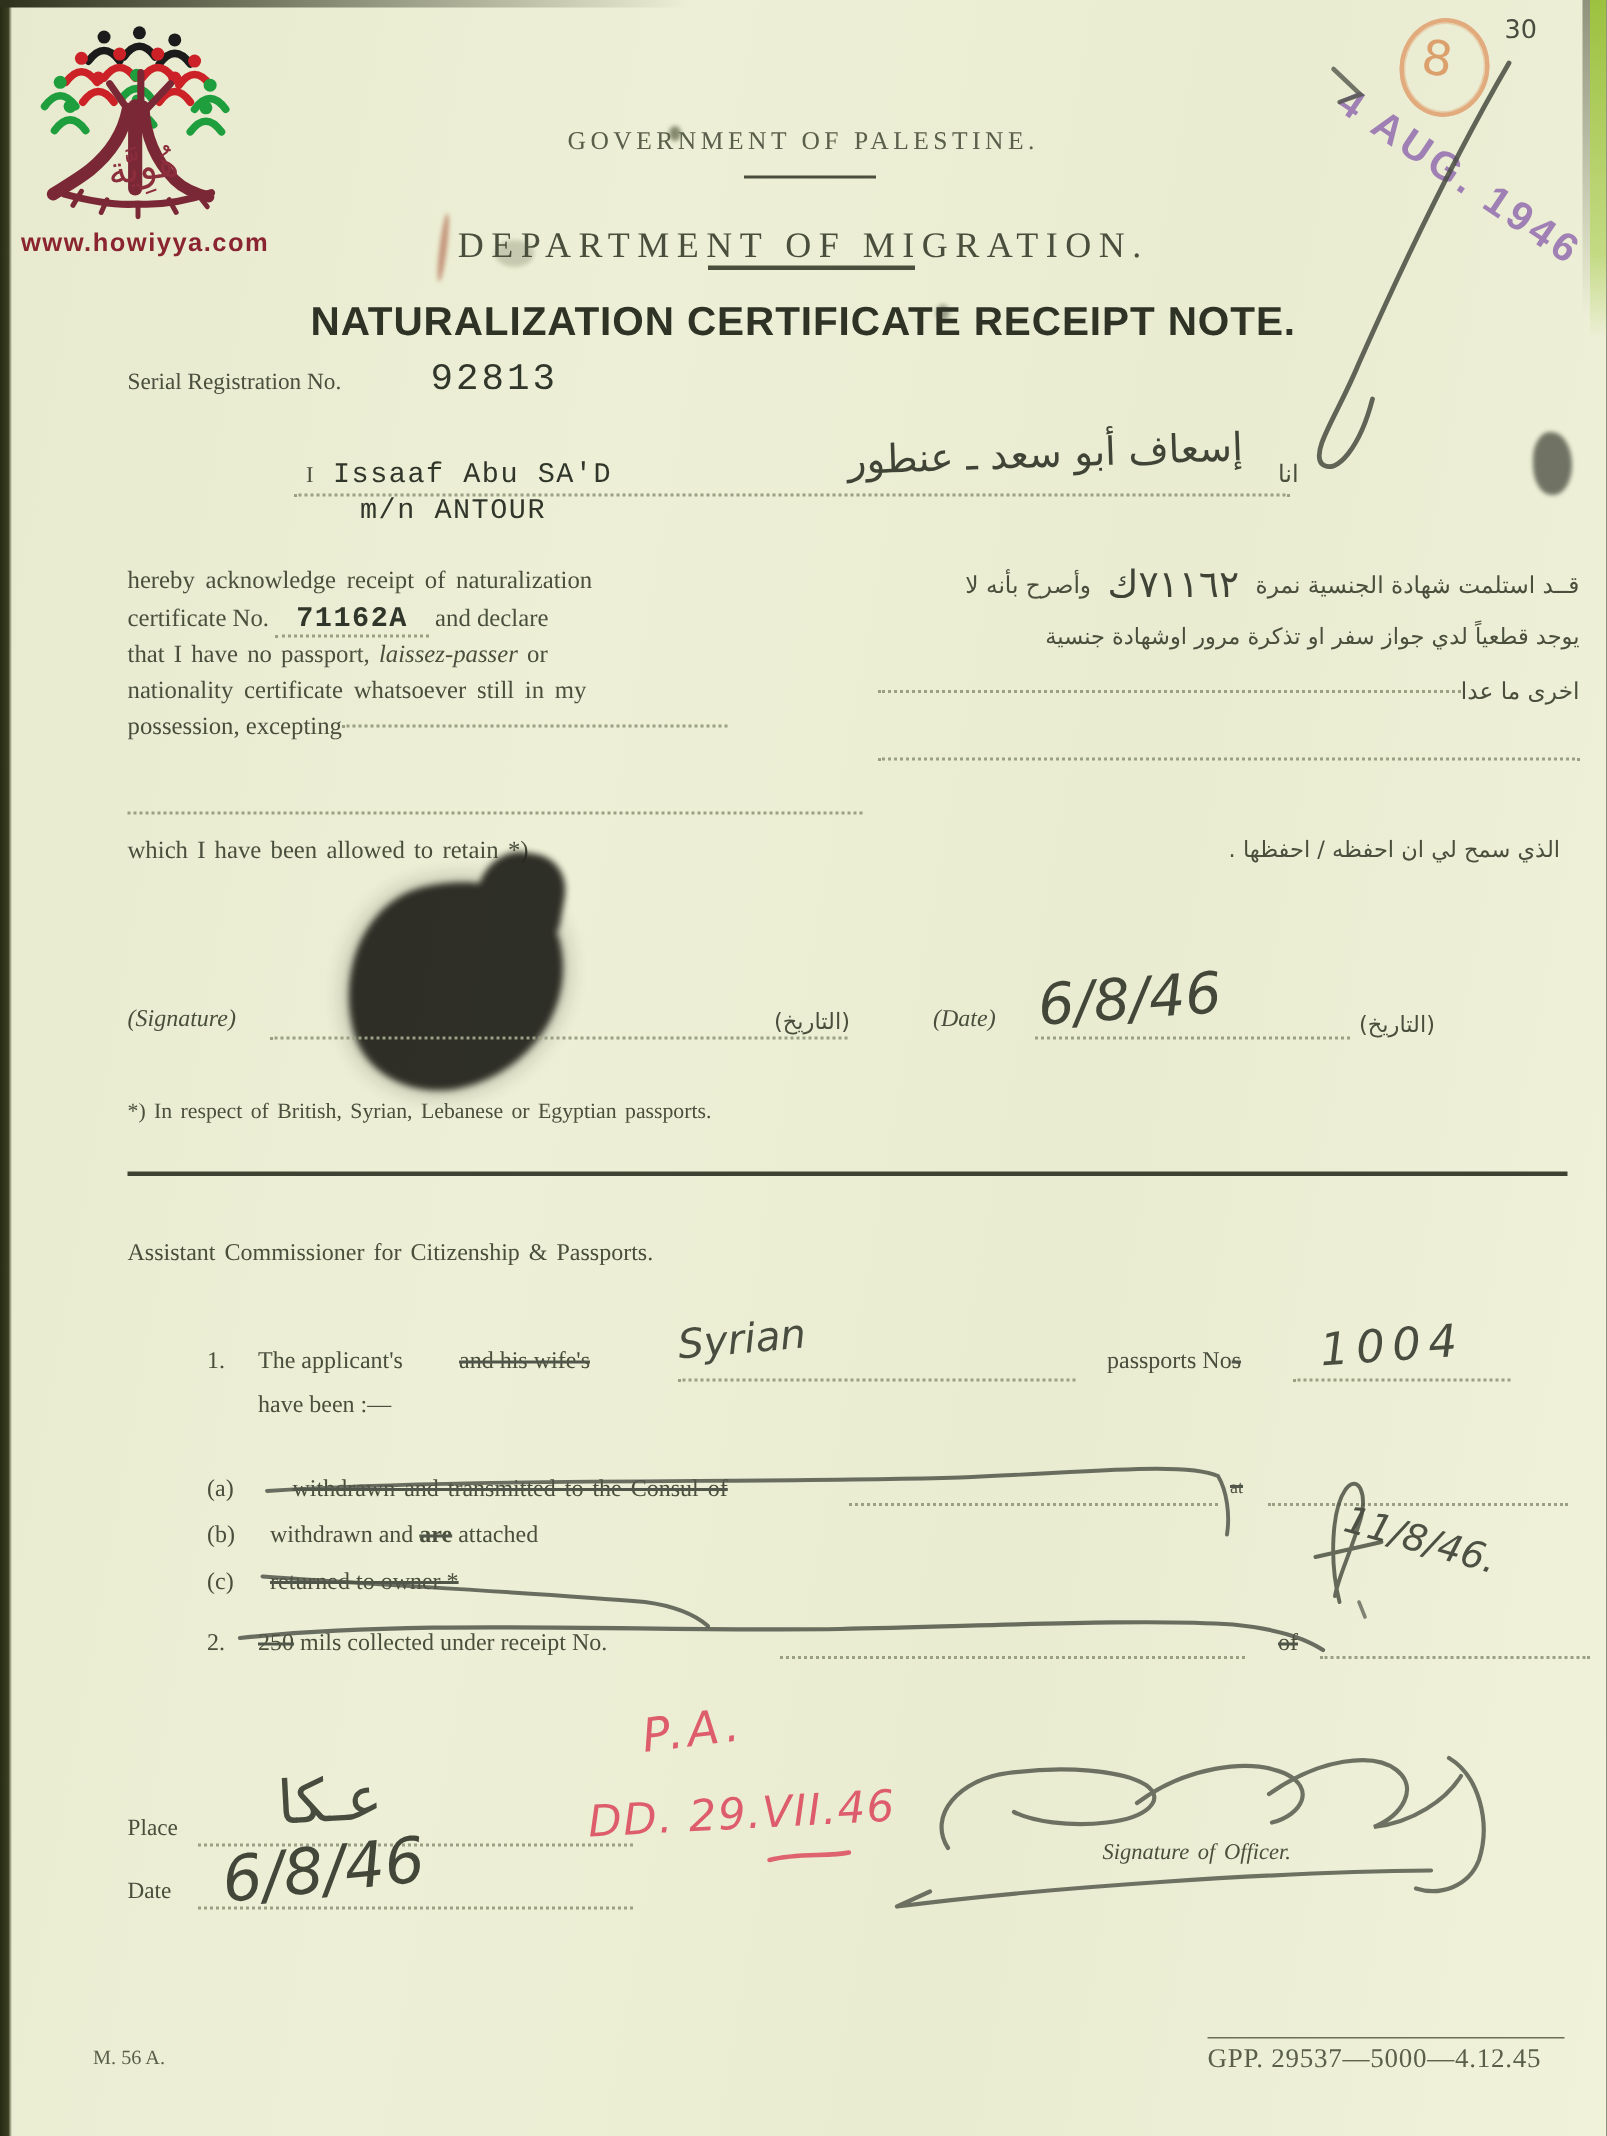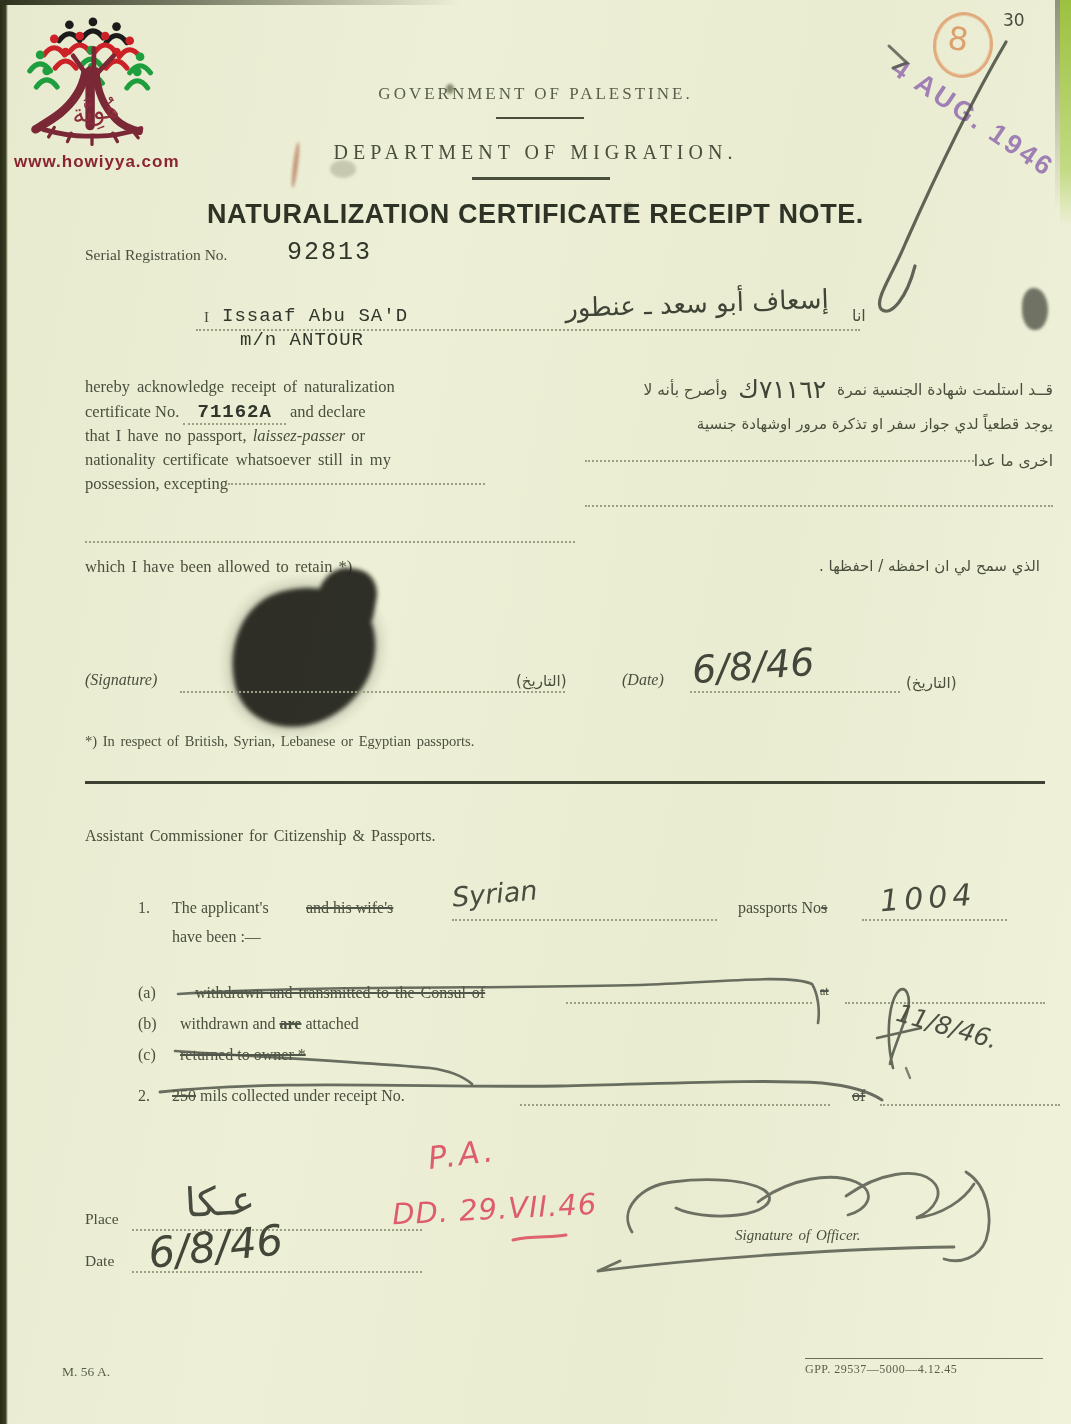--- a/index.html
+++ b/index.html
@@ -91,21 +91,21 @@
   </svg>
   <div class="abs" style="left:14px;top:152px;font-family:'Liberation Sans',sans-serif;font-weight:bold;font-size:17px;letter-spacing:1px;color:#8a2430;">www.howiyya.com</div>
 
   <div class="abs" style="left:1003px;top:10px;font-size:17px;"><span class="hand" style="font-style:normal;">30</span></div>
   <div class="abs orange-ellipse"></div>
   <div class="abs orange-num">8</div>
   <div class="abs purple-stamp">4 AUG. 1946</div>
 
   <div class="abs center printed faint" style="top:84px;font-size:17px;letter-spacing:3px;">GOVERNMENT OF PALESTINE.</div>
   <div class="abs rule" style="left:496px;top:117px;width:88px;height:2px;"></div>
-  <div class="abs center printed" style="top:141px;font-size:20px;letter-spacing:5px;">DEPARTMENT OF MIGRATION.</div>
+  <div class="abs center printed" style="top:151px;font-size:24px;letter-spacing:5px;">DEPARTMENT OF MIGRATION.</div>
   <div class="abs rule" style="left:472px;top:177px;width:138px;height:2.5px;"></div>
   <div class="abs center doc-title" style="top:199px;">NATURALIZATION CERTIFICATE RECEIPT NOTE.</div>
 
   <div class="abs printed" style="left:85px;top:246px;font-size:15.5px;">Serial Registration No.</div>
   <div class="abs typed" style="left:287px;top:238px;font-size:25px;letter-spacing:2px;">92813</div>
 
   <div class="abs dotline" style="left:196px;top:329px;width:664px;"></div>
   <div class="abs printed" style="left:204px;top:309px;font-size:15px;">I</div>
   <div class="abs typed" style="left:222px;top:305px;font-size:19px;letter-spacing:1px;">Issaaf Abu SA'D</div>
   <div class="abs typed" style="left:240px;top:329px;font-size:19px;letter-spacing:1px;">m/n ANTOUR</div>
@@ -202,21 +202,21 @@
 
   <div class="abs printed" style="left:85px;top:1210px;font-size:15.5px;">Place</div>
   <div class="abs dotline" style="left:132px;top:1229px;width:290px;"></div>
   <div class="abs ar" style="left:185px;top:1178px;font-size:40px;color:#474c3f;transform:rotate(-3deg);">عـكا</div>
   <div class="abs printed" style="left:85px;top:1252px;font-size:15.5px;">Date</div>
   <div class="abs dotline" style="left:132px;top:1271px;width:290px;"></div>
   <div class="abs hand" style="left:148px;top:1222px;font-size:42px;transform:rotate(-6deg);color:#42473a;">6/8/46</div>
 
   <div class="abs printed faint" style="left:62px;top:1364px;font-size:13.5px;">M. 56 A.</div>
   <div class="abs" style="left:805px;top:1358px;width:238px;border-top:1.5px solid #6a6f58;">
-    <div class="printed faint" style="font-size:12px;padding-top:3px;letter-spacing:.5px;">GPP. 29537—5000—4.12.45</div>
+    <div class="printed faint" style="font-size:18px;padding-top:3px;letter-spacing:.5px;">GPP. 29537—5000—4.12.45</div>
   </div>
 
   <svg class="abs" style="left:0;top:0;pointer-events:none;" width="1071" height="1424" viewBox="0 0 1071 1424" fill="none">
 
     <path d="M1006,42 C975,95 938,170 906,242 C892,276 874,300 881,309 C891,318 907,297 915,266" stroke="#474b40" stroke-width="3.2" stroke-linecap="round" opacity=".85"></path>
     <path d="M889,46 L907,63 L893,68" stroke="#51564a" stroke-width="3" stroke-linecap="round" opacity=".8"></path>
 
     <path d="M178,994 C320,985 500,989 640,985 C720,982 790,974 812,984 C818,994 820,1010 818,1023" stroke="#51564a" stroke-width="2.6" stroke-linecap="round" opacity=".85"></path>
 
     <path d="M175,1051 C260,1057 360,1062 430,1068 C452,1071 464,1077 472,1084" stroke="#51564a" stroke-width="2.6" stroke-linecap="round" opacity=".85"></path>

